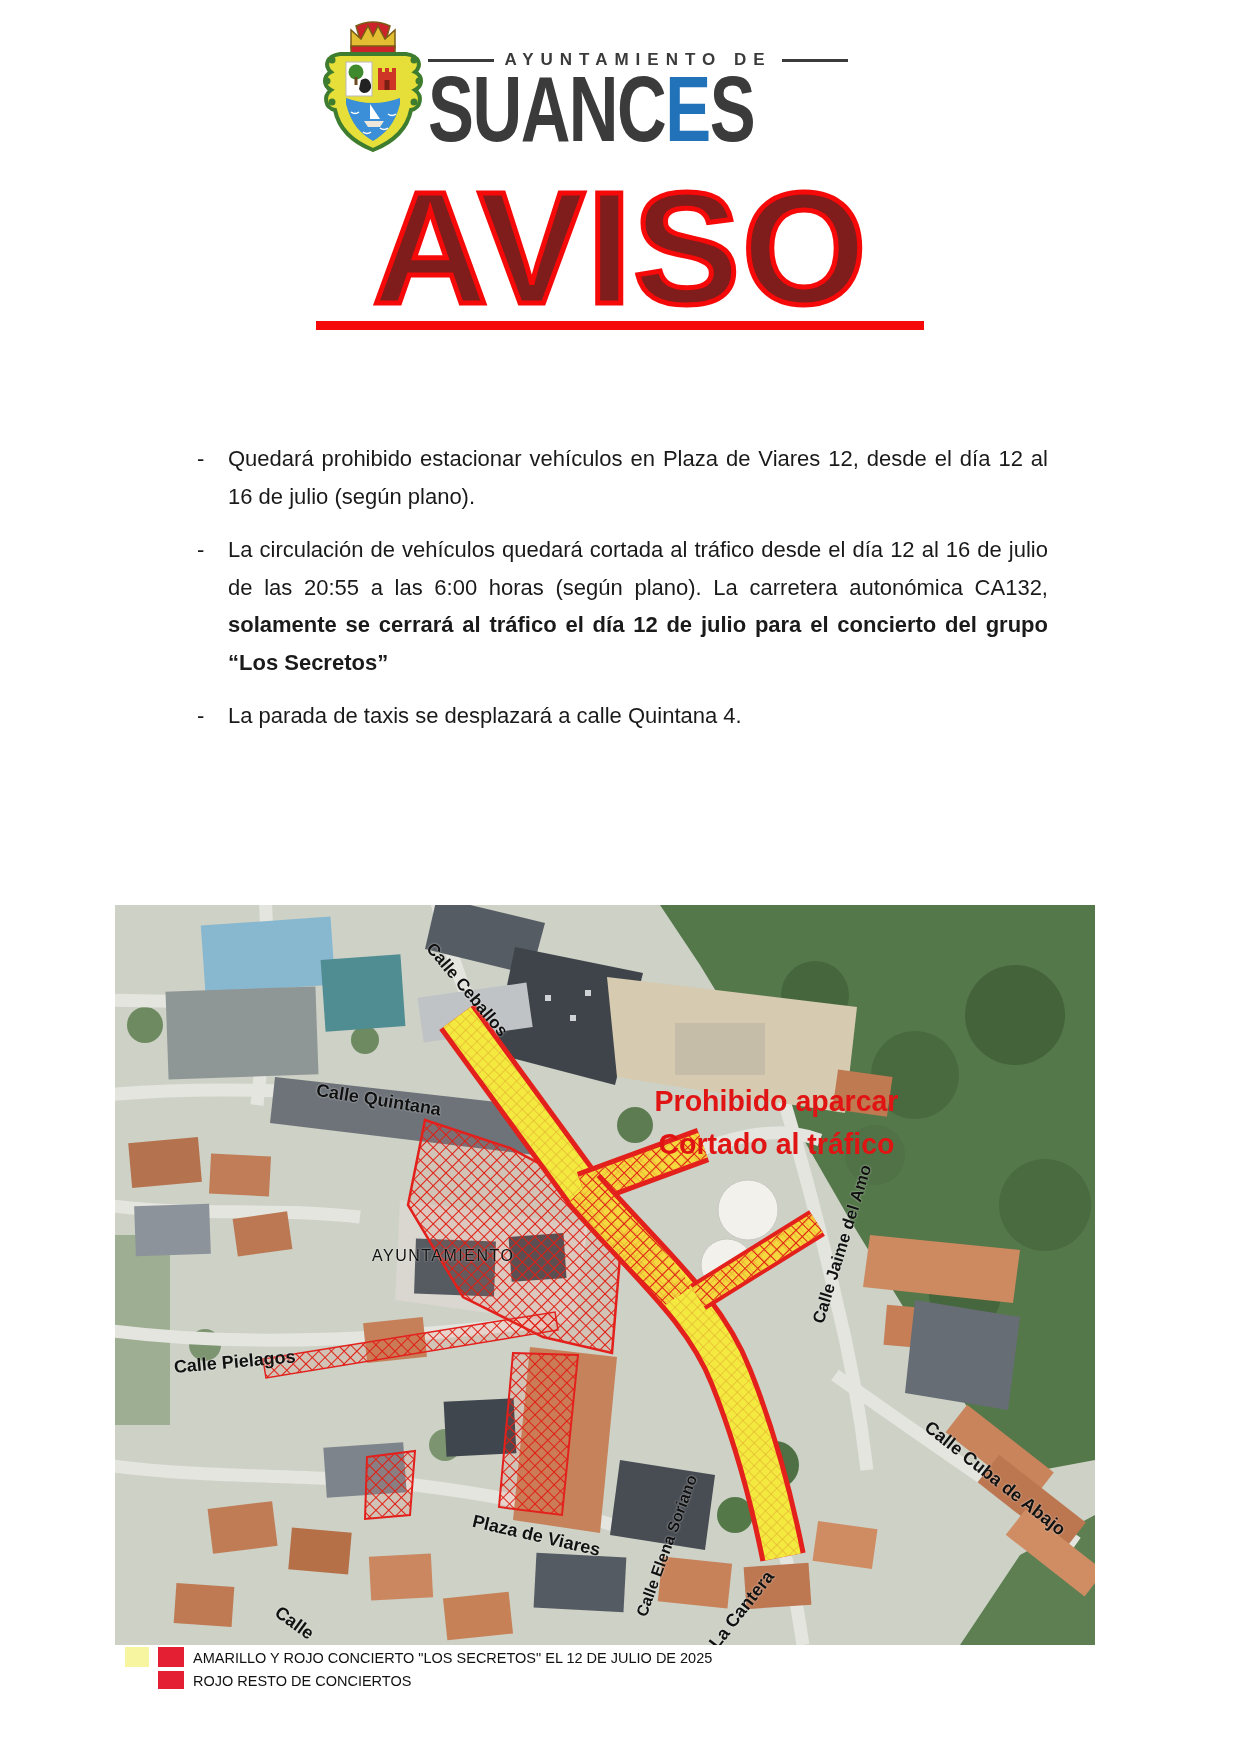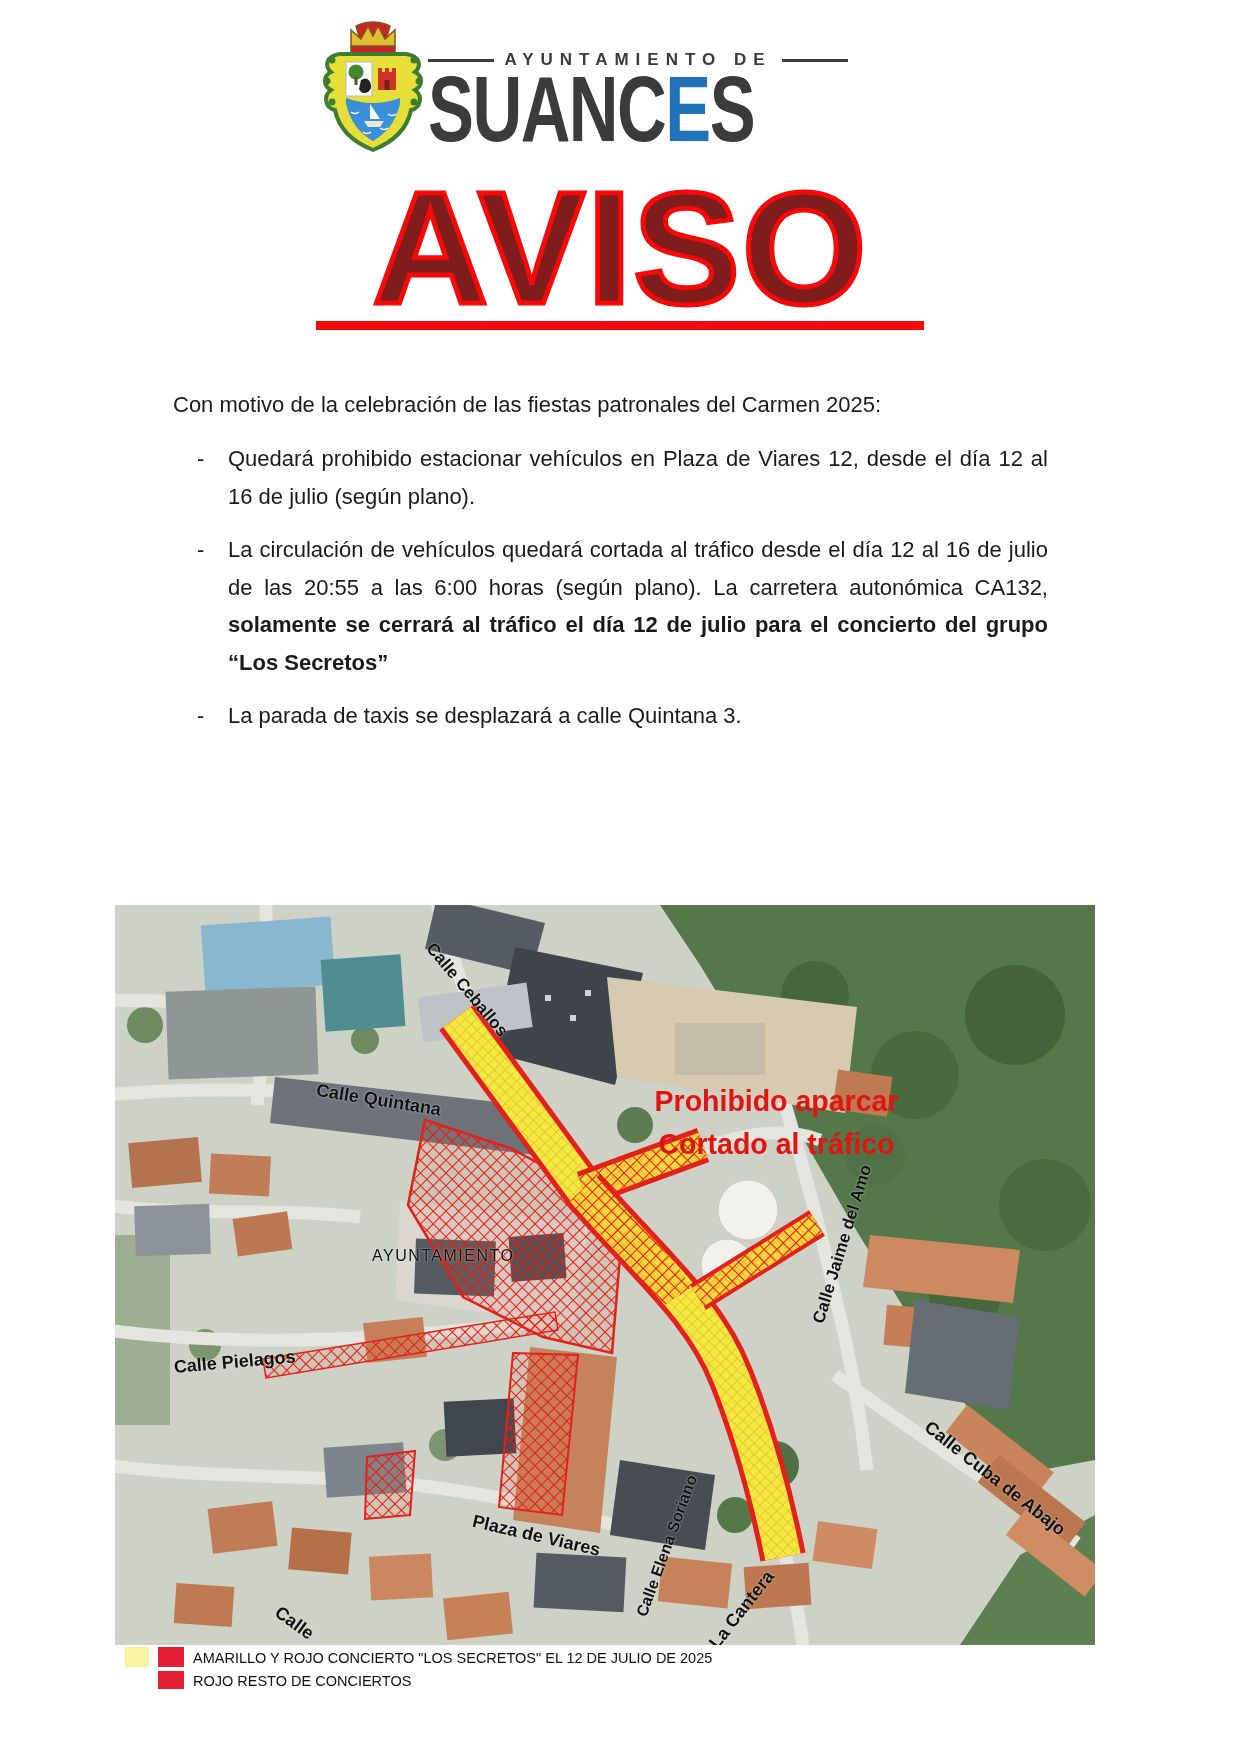--- a/index.html
+++ b/index.html
@@ -91,26 +91,25 @@
         <div class="brand-small">AYUNTAMIENTO DE</div>
         <div class="rule"></div>
       </div>
       <div class="brand-big"><span>SUANC</span><span class="accent">E</span><span>S</span></div>
     </div>
   </div>
 
   <div class="title">AVISO</div>
   <div class="title-rule"></div>
 
-  <div class="intro">Con motivo de la celebración de las fiestas patronales del Carmen 2025:</div>
 
   <ul class="bullets">
     <li>Quedará prohibido estacionar vehículos en Plaza de Viares 12, desde el día 12 al 16 de julio (según plano).</li>
     <li><span>La circulación de vehículos quedará cortada al tráfico desde el día 12 al 16 de julio de las 20:55 a las 6:00 horas (según plano). La carretera autonómica CA132, </span><span class="bold">solamente se cerrará al tráfico el día 12 de julio para el concierto del grupo “Los Secretos”</span></li>
-    <li>La parada de taxis se desplazará a calle Quintana 3.</li>
+    <li>La parada de taxis se desplazará a calle Quintana 4.</li>
   </ul>
 
   <div class="map">
     <svg viewBox="0 0 980 740" width="980" height="740">
       <defs>
         <pattern id="redgrid" width="9" height="9" patternUnits="userSpaceOnUse" patternTransform="rotate(45)">
           <rect width="9" height="9" fill="rgba(255,70,50,0.10)"></rect>
           <path d="M0 0H9M0 0V9" stroke="#e01f14" stroke-width="2"></path>
         </pattern>
         <pattern id="yellowgrid" width="8" height="8" patternUnits="userSpaceOnUse" patternTransform="rotate(45)">

